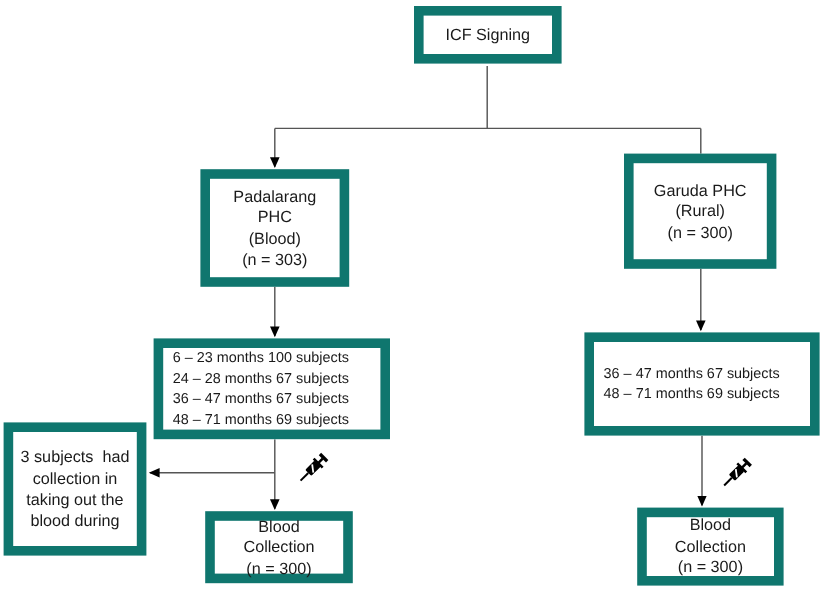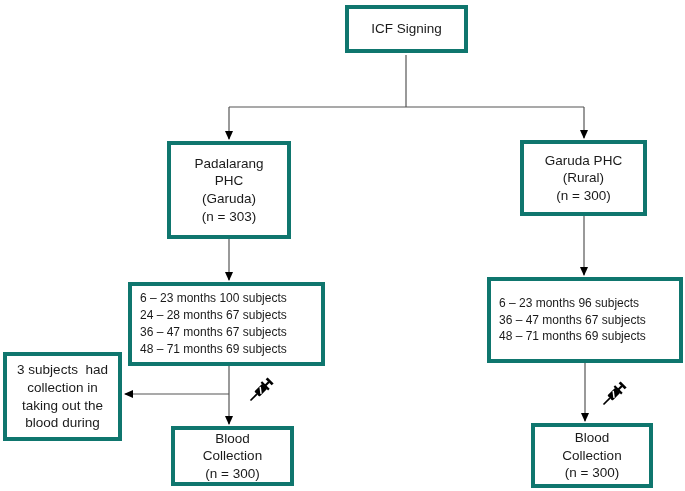--- a/index.html
+++ b/index.html
@@ -15,21 +15,21 @@
   #connectors {
     position: absolute;
     left: 0; top: 0;
     width: 685px; height: 491px;
     pointer-events: none;
   }
   .node {
     position: absolute;
     box-sizing: border-box;
     background: #ffffff;
-    border: 4px solid #0f766e;
+    border: 8px solid #0f766e;
     display: flex;
     flex-direction: column;
     justify-content: center;
     align-items: center;
     text-align: center;
     font-size: 13.5px;
     line-height: 1.3;
   }
   .node .line { white-space: pre; }
   .age-list {
@@ -75,44 +75,43 @@
     <path d="M585,363 V421" stroke="#555555" stroke-width="1.2" fill="none" marker-end="url(#arrow)"></path>
   </svg>
 
   <div class="node" style="left:345px; top:5px; width:123px; height:48px;">
     <div class="line">ICF Signing</div>
   </div>
 
   <div class="node" style="left:167px; top:141px; width:124px; height:98px;">
     <div class="line">Padalarang</div>
     <div class="line">PHC</div>
-    <div class="line">(Garuda)</div>
+    <div class="line">(Blood)</div>
     <div class="line">(n = 303)</div>
   </div>
 
-  <div class="node" style="left:520px; top:140px; width:127px; height:76px;">
+  <div class="node" style="left:520px; top:128px; width:127px; height:96px;">
     <div class="line">Garuda PHC</div>
     <div class="line">(Rural)</div>
     <div class="line">(n = 300)</div>
   </div>
 
   <div class="node age-list" style="left:128px; top:282px; width:197px; height:84px;">
     <div class="line">6 – 23 months 100 subjects</div>
     <div class="line">24 – 28 months 67 subjects</div>
     <div class="line">36 – 47 months 67 subjects</div>
     <div class="line">48 – 71 months 69 subjects</div>
   </div>
 
   <div class="node age-list" style="left:487px; top:277px; width:196px; height:86px;">
-    <div class="line">6 – 23 months 96 subjects</div>
     <div class="line">36 – 47 months 67 subjects</div>
     <div class="line">48 – 71 months 69 subjects</div>
   </div>
 
-  <div class="node" style="left:3px; top:352px; width:119px; height:89px;">
+  <div class="node" style="left:3px; top:352px; width:119px; height:111px;">
     <div class="line">3 subjects  had</div>
     <div class="line">collection in</div>
     <div class="line">taking out the</div>
     <div class="line">blood during</div>
   </div>
 
   <div class="node" style="left:171px; top:426px; width:123px; height:60px;">
     <div class="line">Blood</div>
     <div class="line">Collection</div>
     <div class="line">(n = 300)</div>

